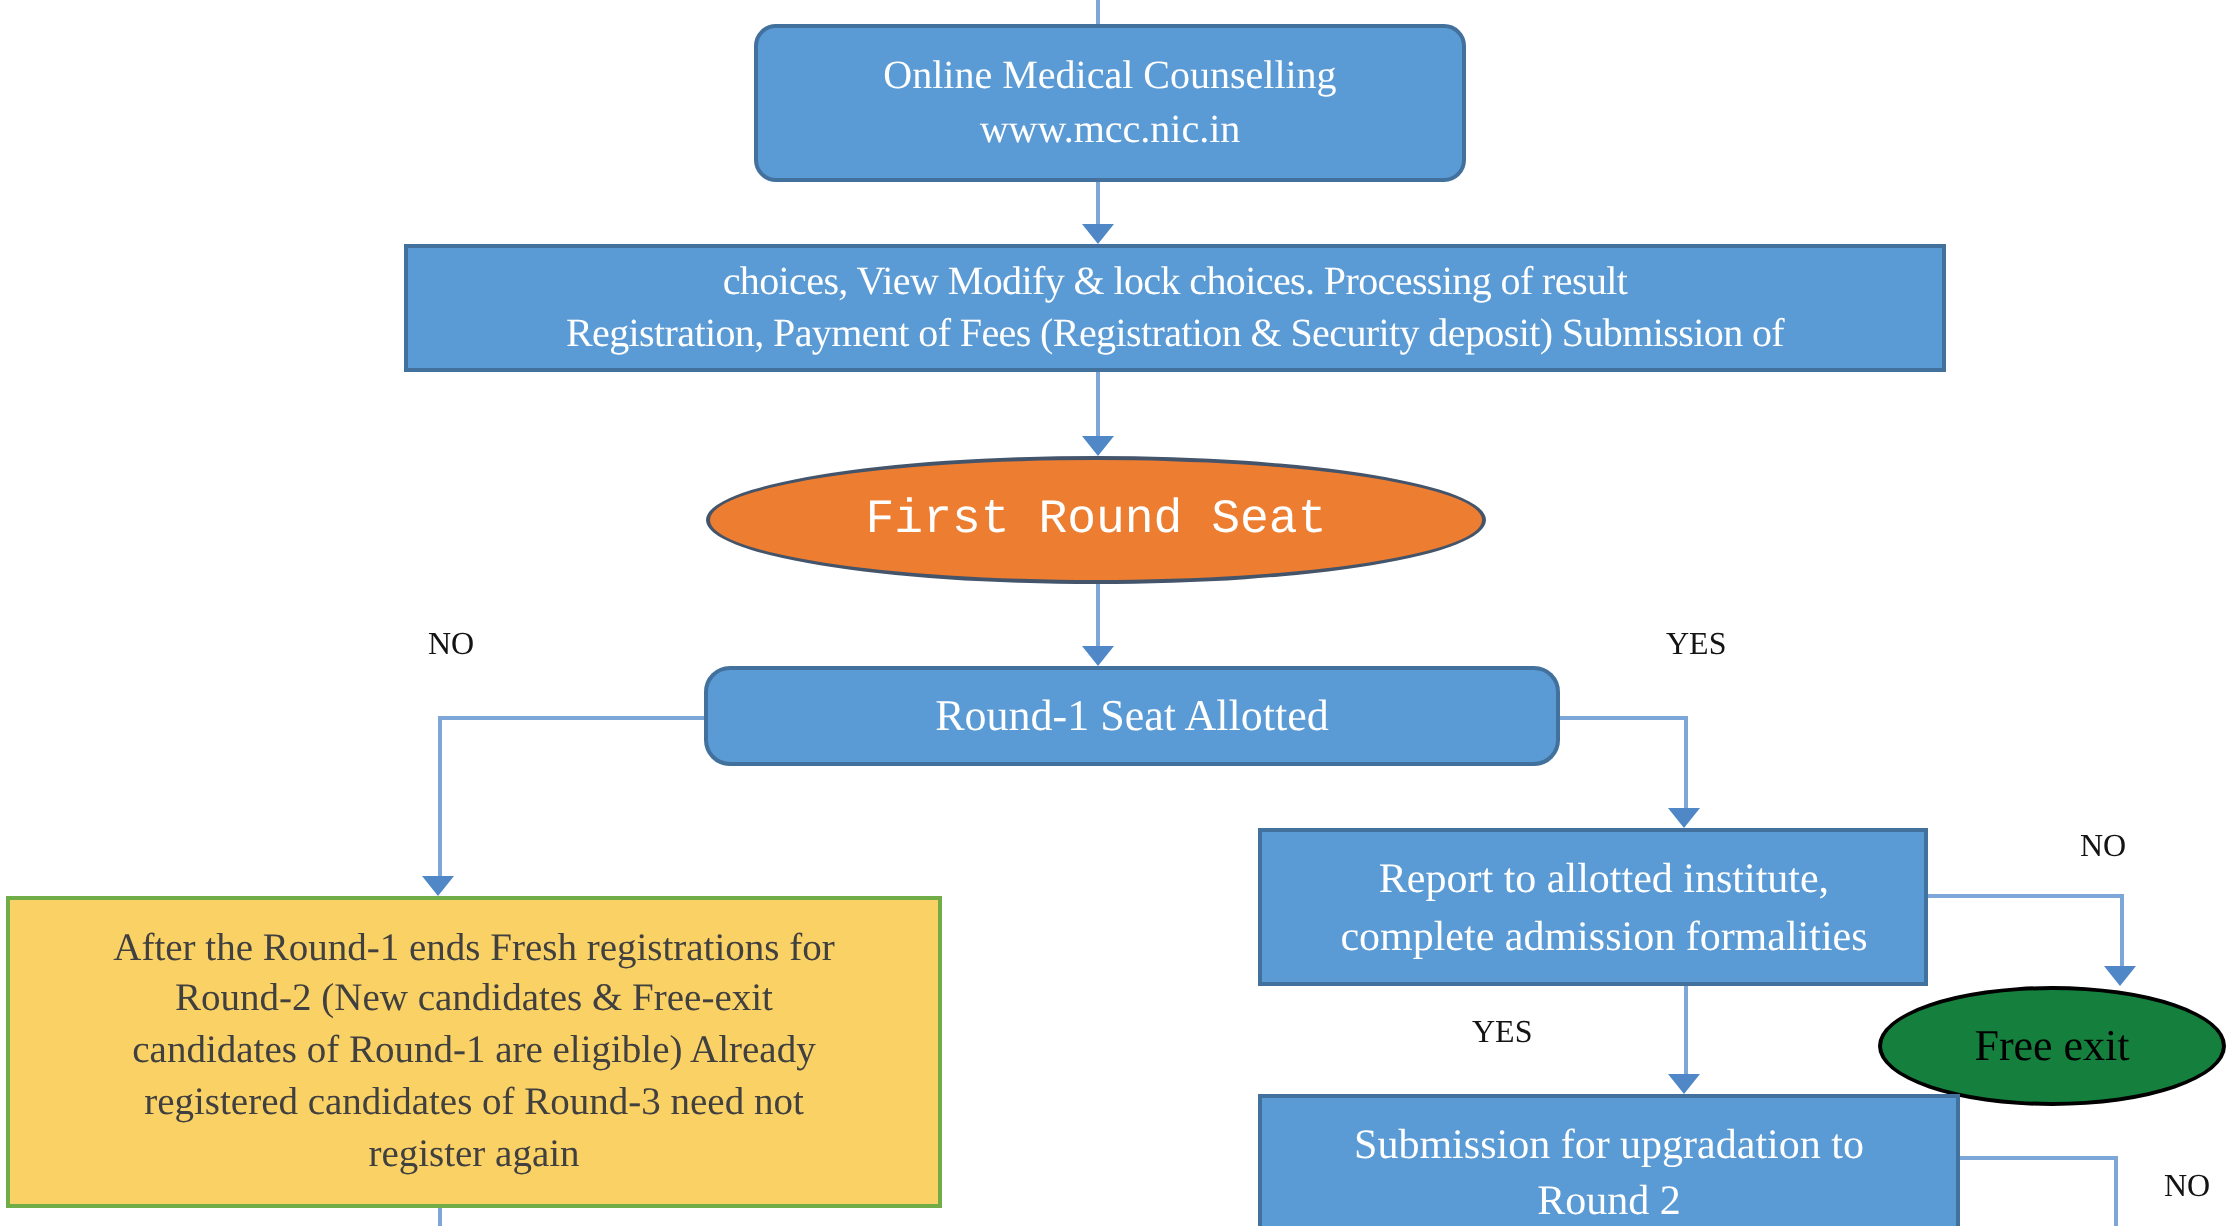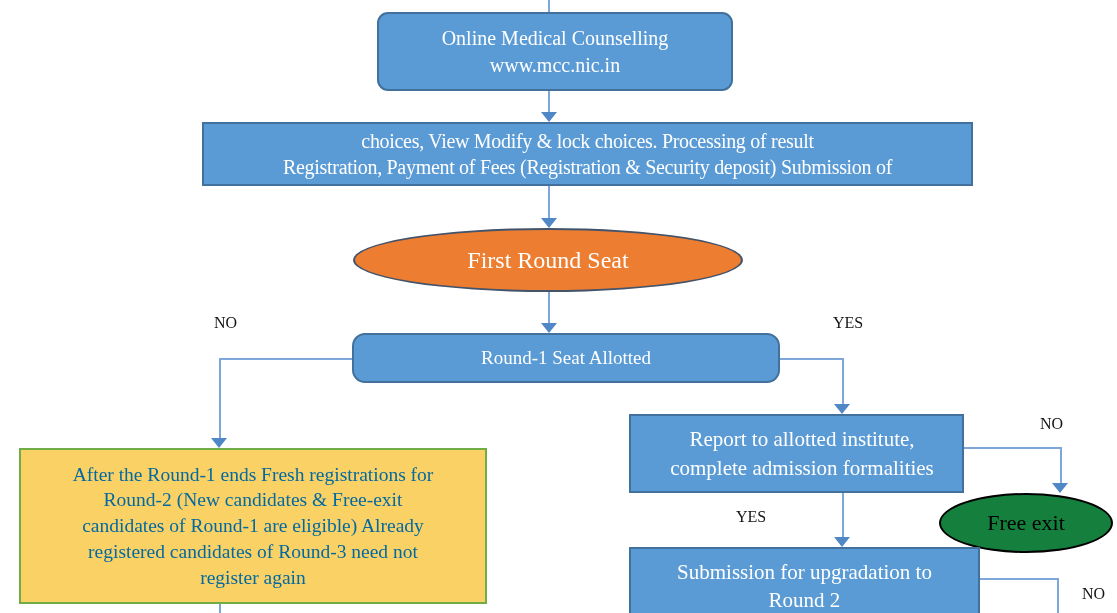--- a/index.html
+++ b/index.html
@@ -10,21 +10,21 @@
   .node {
     position:absolute; display:flex; flex-direction:column;
     align-items:center; justify-content:center; text-align:center;
     box-sizing:border-box;
   }
   .node span { display:block; }
   .blue  { background:#5B9BD5; border:2.5px solid #41719C; color:#ffffff; }
   .rounded { border-radius:16px; }
   .ellipse { border-radius:50%; }
   .orange { background:#ED7D31; border:2.5px solid #44546A; color:#ffffff; }
-  .yellow { background:#FAD164; border:2.5px solid #70AD47; color:#0369a1;margin-left:16px; }
+  .yellow { background:#FAD164; border:2.5px solid #70AD47; color:#404040; }
   .green  { background:#15803d; border:2px solid #000000; color:#000000; }
   .line { position:absolute; background:#7DA7D9; }
   .h { height:2px; } .v { width:2px; }
   .arrow {
     position:absolute; width:0; height:0;
     border-left:8px solid transparent; border-right:8px solid transparent;
     border-top:10px solid #4F87C7;
   }
   .lbl { position:absolute; color:#141414; font-size:16px; }
 </style>
@@ -63,25 +63,25 @@
   <div class="node blue rounded" style="left:377px; top:12px; width:356px; height:79px; font-size:20px; line-height:1.35;border-radius:11px;">
     <span>Online Medical Counselling</span>
     <span>www.mcc.nic.in</span>
   </div>
 
   <div class="node blue" style="left:202px; top:122px; width:771px; height:64px; font-size:20px; line-height:1.3; letter-spacing:-0.3px; border-width:2px;">
     <span>choices, View Modify &amp; lock choices. Processing of result</span>
     <span>Registration, Payment of Fees (Registration &amp; Security deposit) Submission of</span>
   </div>
 
-  <div class="node orange ellipse" style="left:353px; top:228px; width:390px; height:64px; font-size:24px;">
+  <div class="node orange ellipse" style="left:353px; top:228px; width:390px; height:64px; font-size:24px;font-family:Liberation Mono, monospace;">
     <span>First Round Seat</span>
   </div>
 
-  <div class="node blue rounded" style="left:352px; top:333px; width:428px; height:50px; font-size:19px; border-radius:13px;">
+  <div class="node blue rounded" style="left:352px; top:333px; width:428px; height:50px; font-size:22px; border-radius:13px;">
     <span>Round-1 Seat Allotted</span>
   </div>
 
   <div class="node yellow" style="left:3px; top:448px; width:468px; height:156px; font-size:19.5px; line-height:1.32;">
     <span>After the Round-1 ends Fresh registrations for</span>
     <span>Round-2 (New candidates &amp; Free-exit</span>
     <span>candidates of Round-1 are eligible) Already</span>
     <span>registered candidates of Round-3 need not</span>
     <span>register again</span>
   </div>

